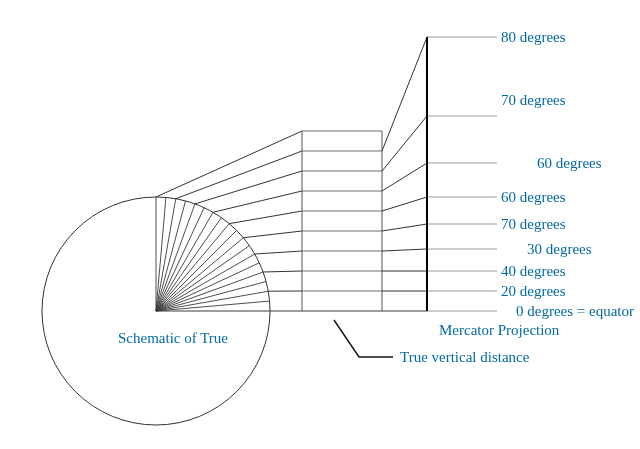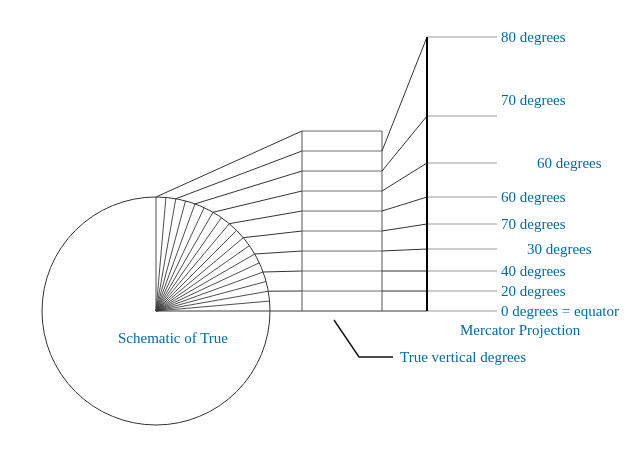--- a/index.html
+++ b/index.html
@@ -114,18 +114,18 @@
     </svg>
   <div id="labels-layer">
       <div class="lbl" style="left: 501px; top: 29px;">80 degrees</div>
       <div class="lbl" style="left: 501px; top: 92px;">70 degrees</div>
       <div class="lbl" style="left: 501px; top: 155px; margin-left: 36px;">60 degrees</div>
       <div class="lbl" style="left: 501px; top: 189px;">60 degrees</div>
       <div class="lbl" style="left: 501px; top: 216px;">70 degrees</div>
       <div class="lbl" style="left: 527px; top: 241px;">30 degrees</div>
       <div class="lbl" style="left: 501px; top: 263px;">40 degrees</div>
       <div class="lbl" style="left: 501px; top: 283px;">20 degrees</div>
-      <div class="lbl" style="left: 501px; top: 303px; text-align: right;">0 degrees = equator</div>
-      <div class="lbl" style="left: 460px; top: 322px;">Mercator Projection</div>
-      <div class="lbl" style="left: 400px; top: 349px;">True vertical degrees</div>
+      <div class="lbl" style="left: 516px; top: 303px; text-align: right;">0 degrees = equator</div>
+      <div class="lbl" style="left: 439px; top: 322px;">Mercator Projection</div>
+      <div class="lbl" style="left: 400px; top: 349px;">True vertical distance</div>
       <div class="lbl" style="left: 118px; top: 330px;">Schematic of True</div>
     </div>
 </div>
 
 </body></html>

